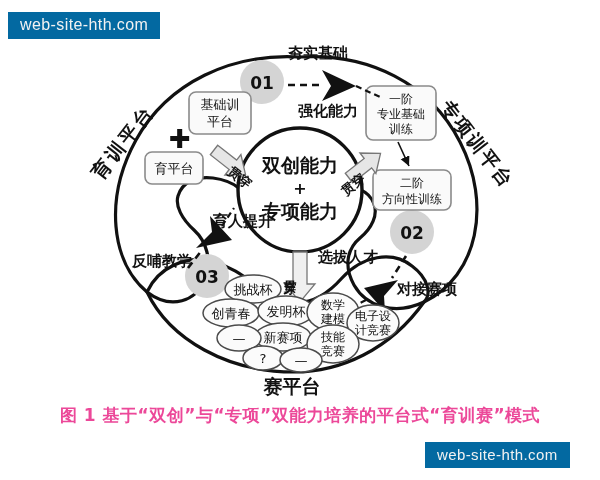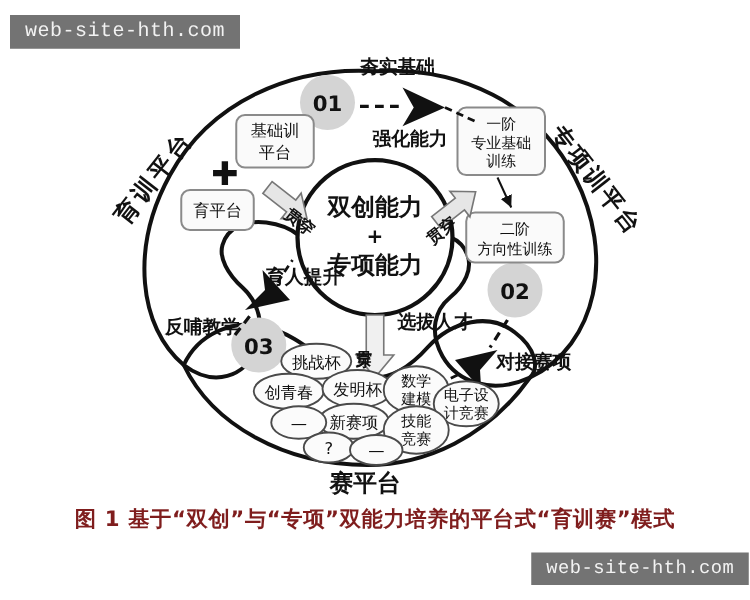--- a/index.html
+++ b/index.html
@@ -15,41 +15,41 @@
     font-family: "DejaVu Sans", "Liberation Sans", sans-serif;
   }
   #stage {
     position: absolute;
     left: 0; top: 0;
     width: 600px;
     height: 480px;
   }
   .wm {
     position: absolute;
-    background: #737373;
+    background: #0369a1;
     color: #f2f2f2;
-    font-family: Liberation Mono, monospace;
+    font-family: Liberation Sans, sans-serif;
     font-size: 16px;
     letter-spacing: 0.4px;
     padding: 5px 12px 6px 12px;
     white-space: nowrap;
     line-height: 1;
   }
   #wm-top { left: 8px; top: 12px; }
   #wm-bottom { left: 425px; top: 442px; font-size: 15px; }
   #caption {
     position: absolute;
     left: 0;
     top: 404px;
     width: 600px;
     text-align: center;
     font-family: "DejaVu Sans", "Liberation Serif", serif;
     font-size: 17px;
     font-weight: bold;
-    color: #7f1d1d;
+    color: #ec4899;
     letter-spacing: 0.5px;
     white-space: nowrap;
   }
   svg text {
     font-family: "DejaVu Sans", "Liberation Sans", sans-serif;
     fill: #111;
   }
 </style>
 </head>
 <body>

